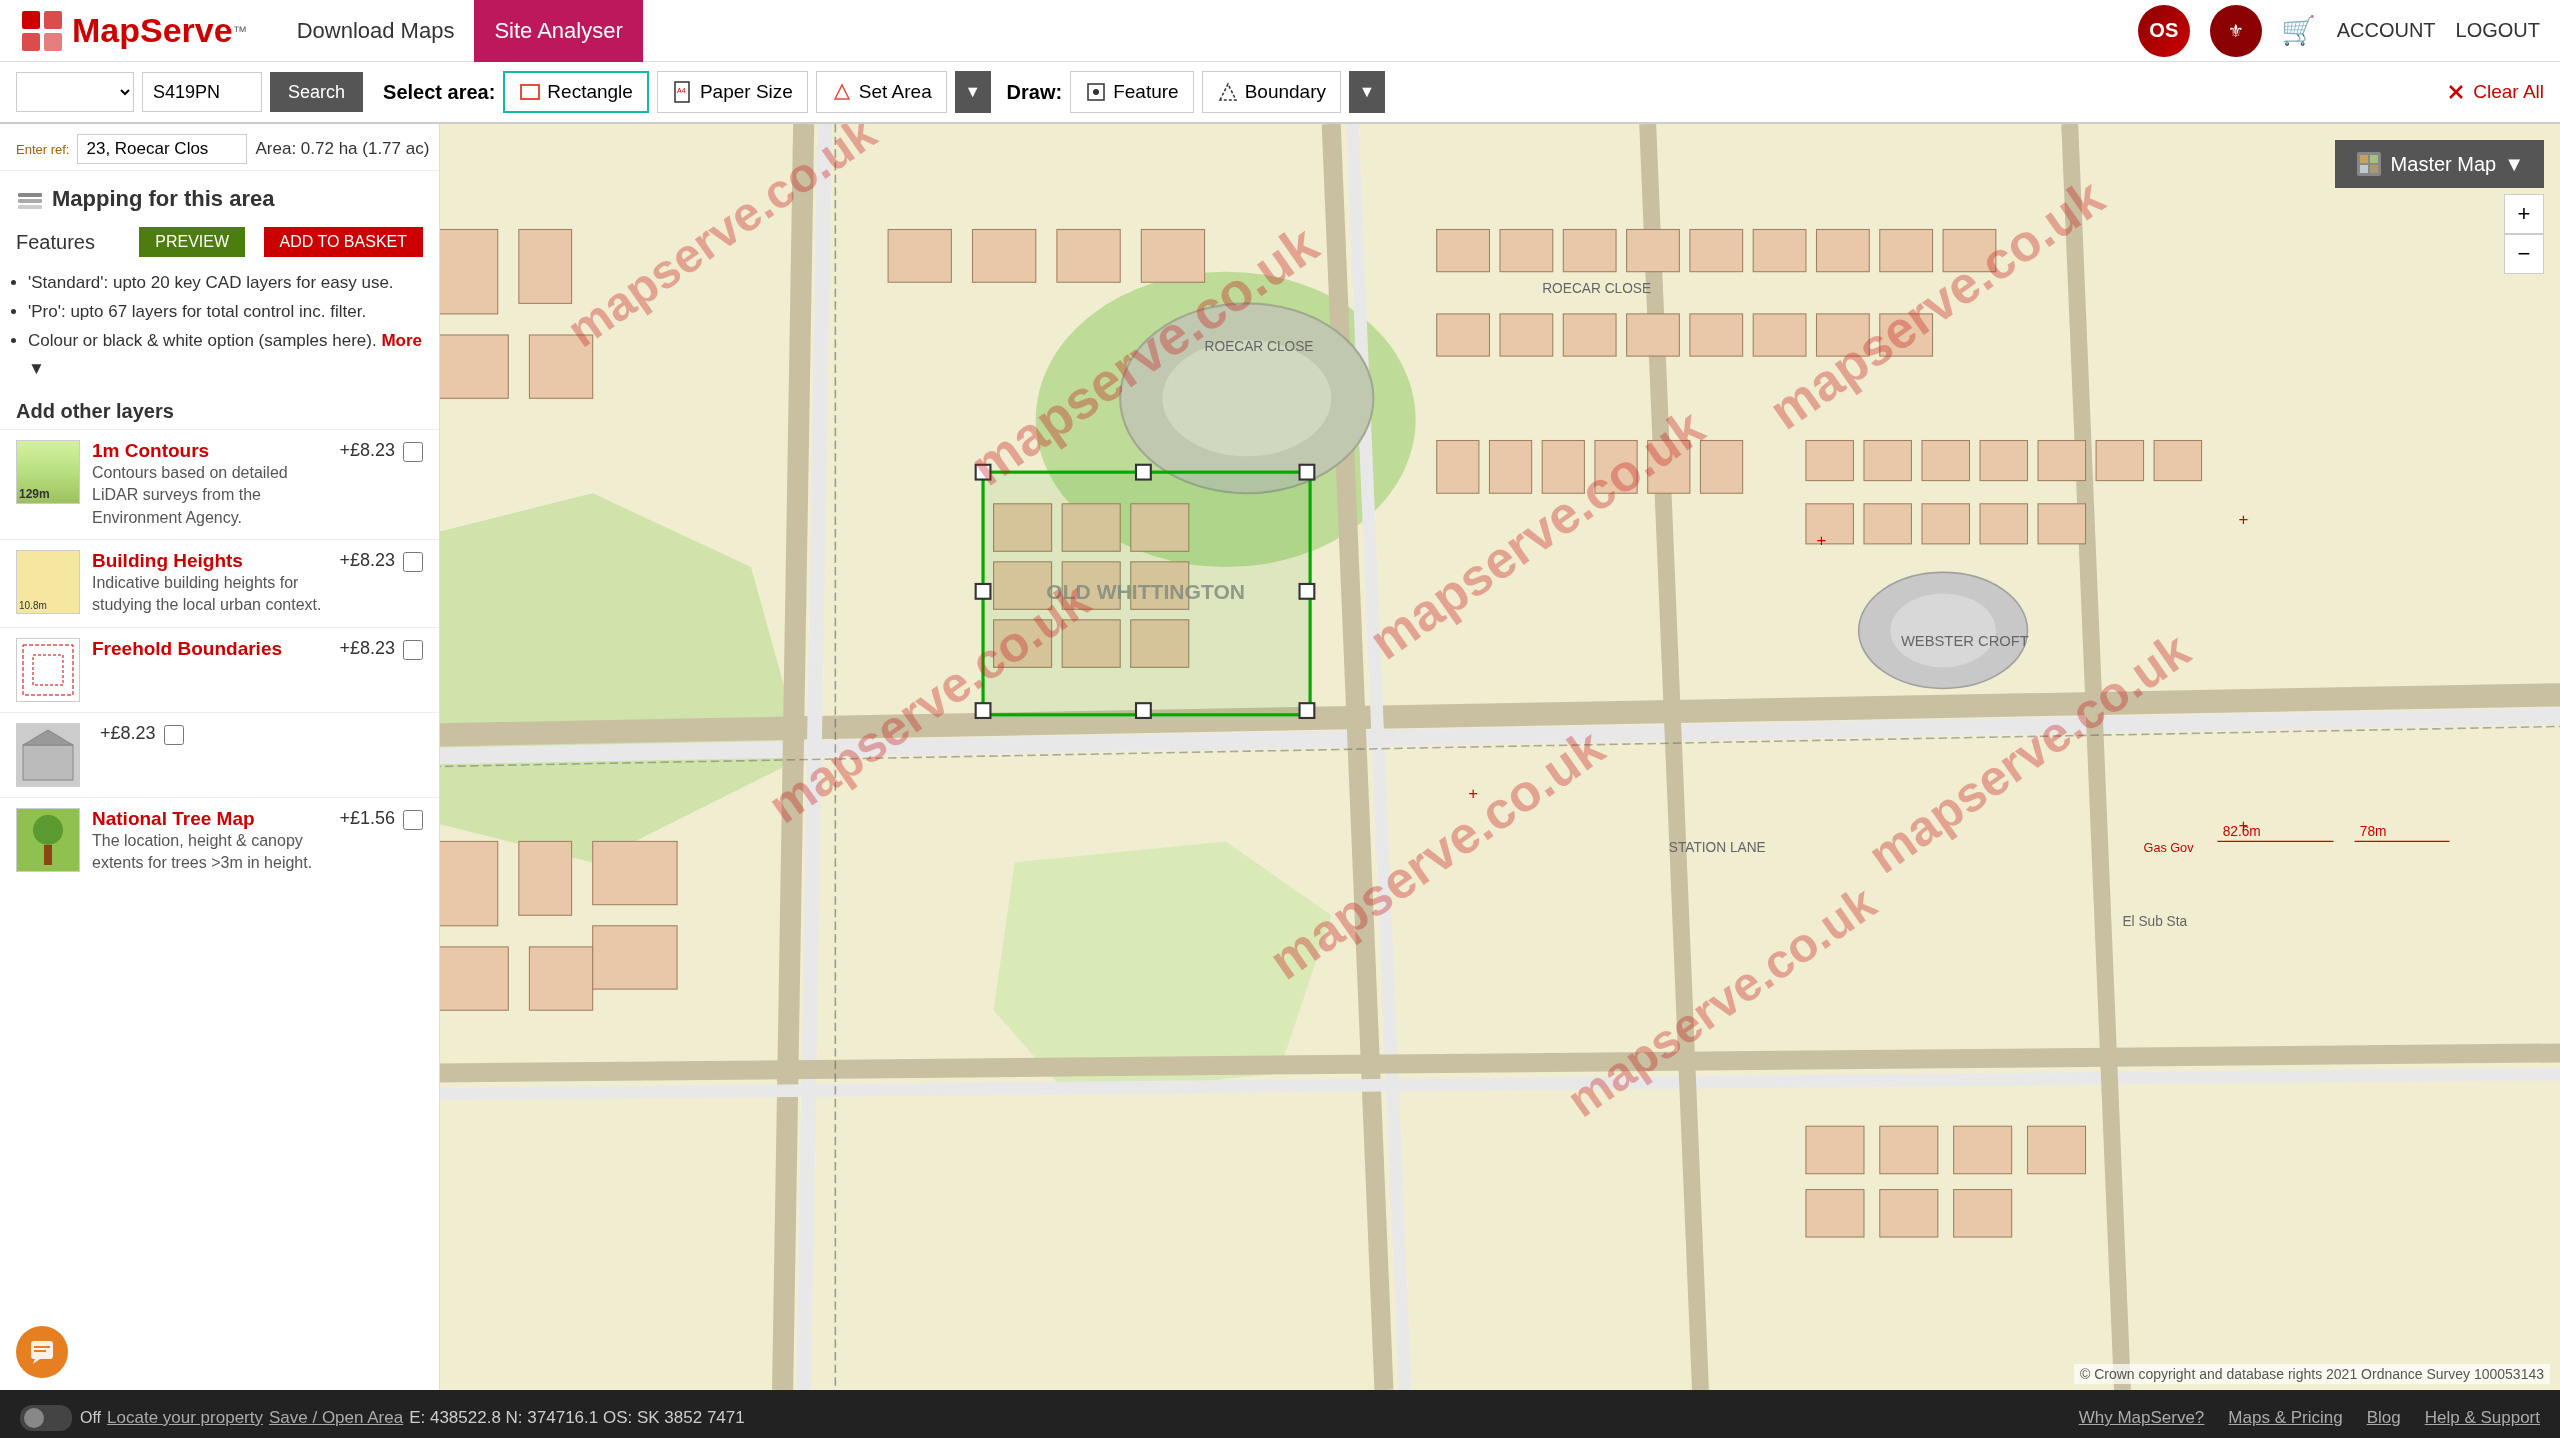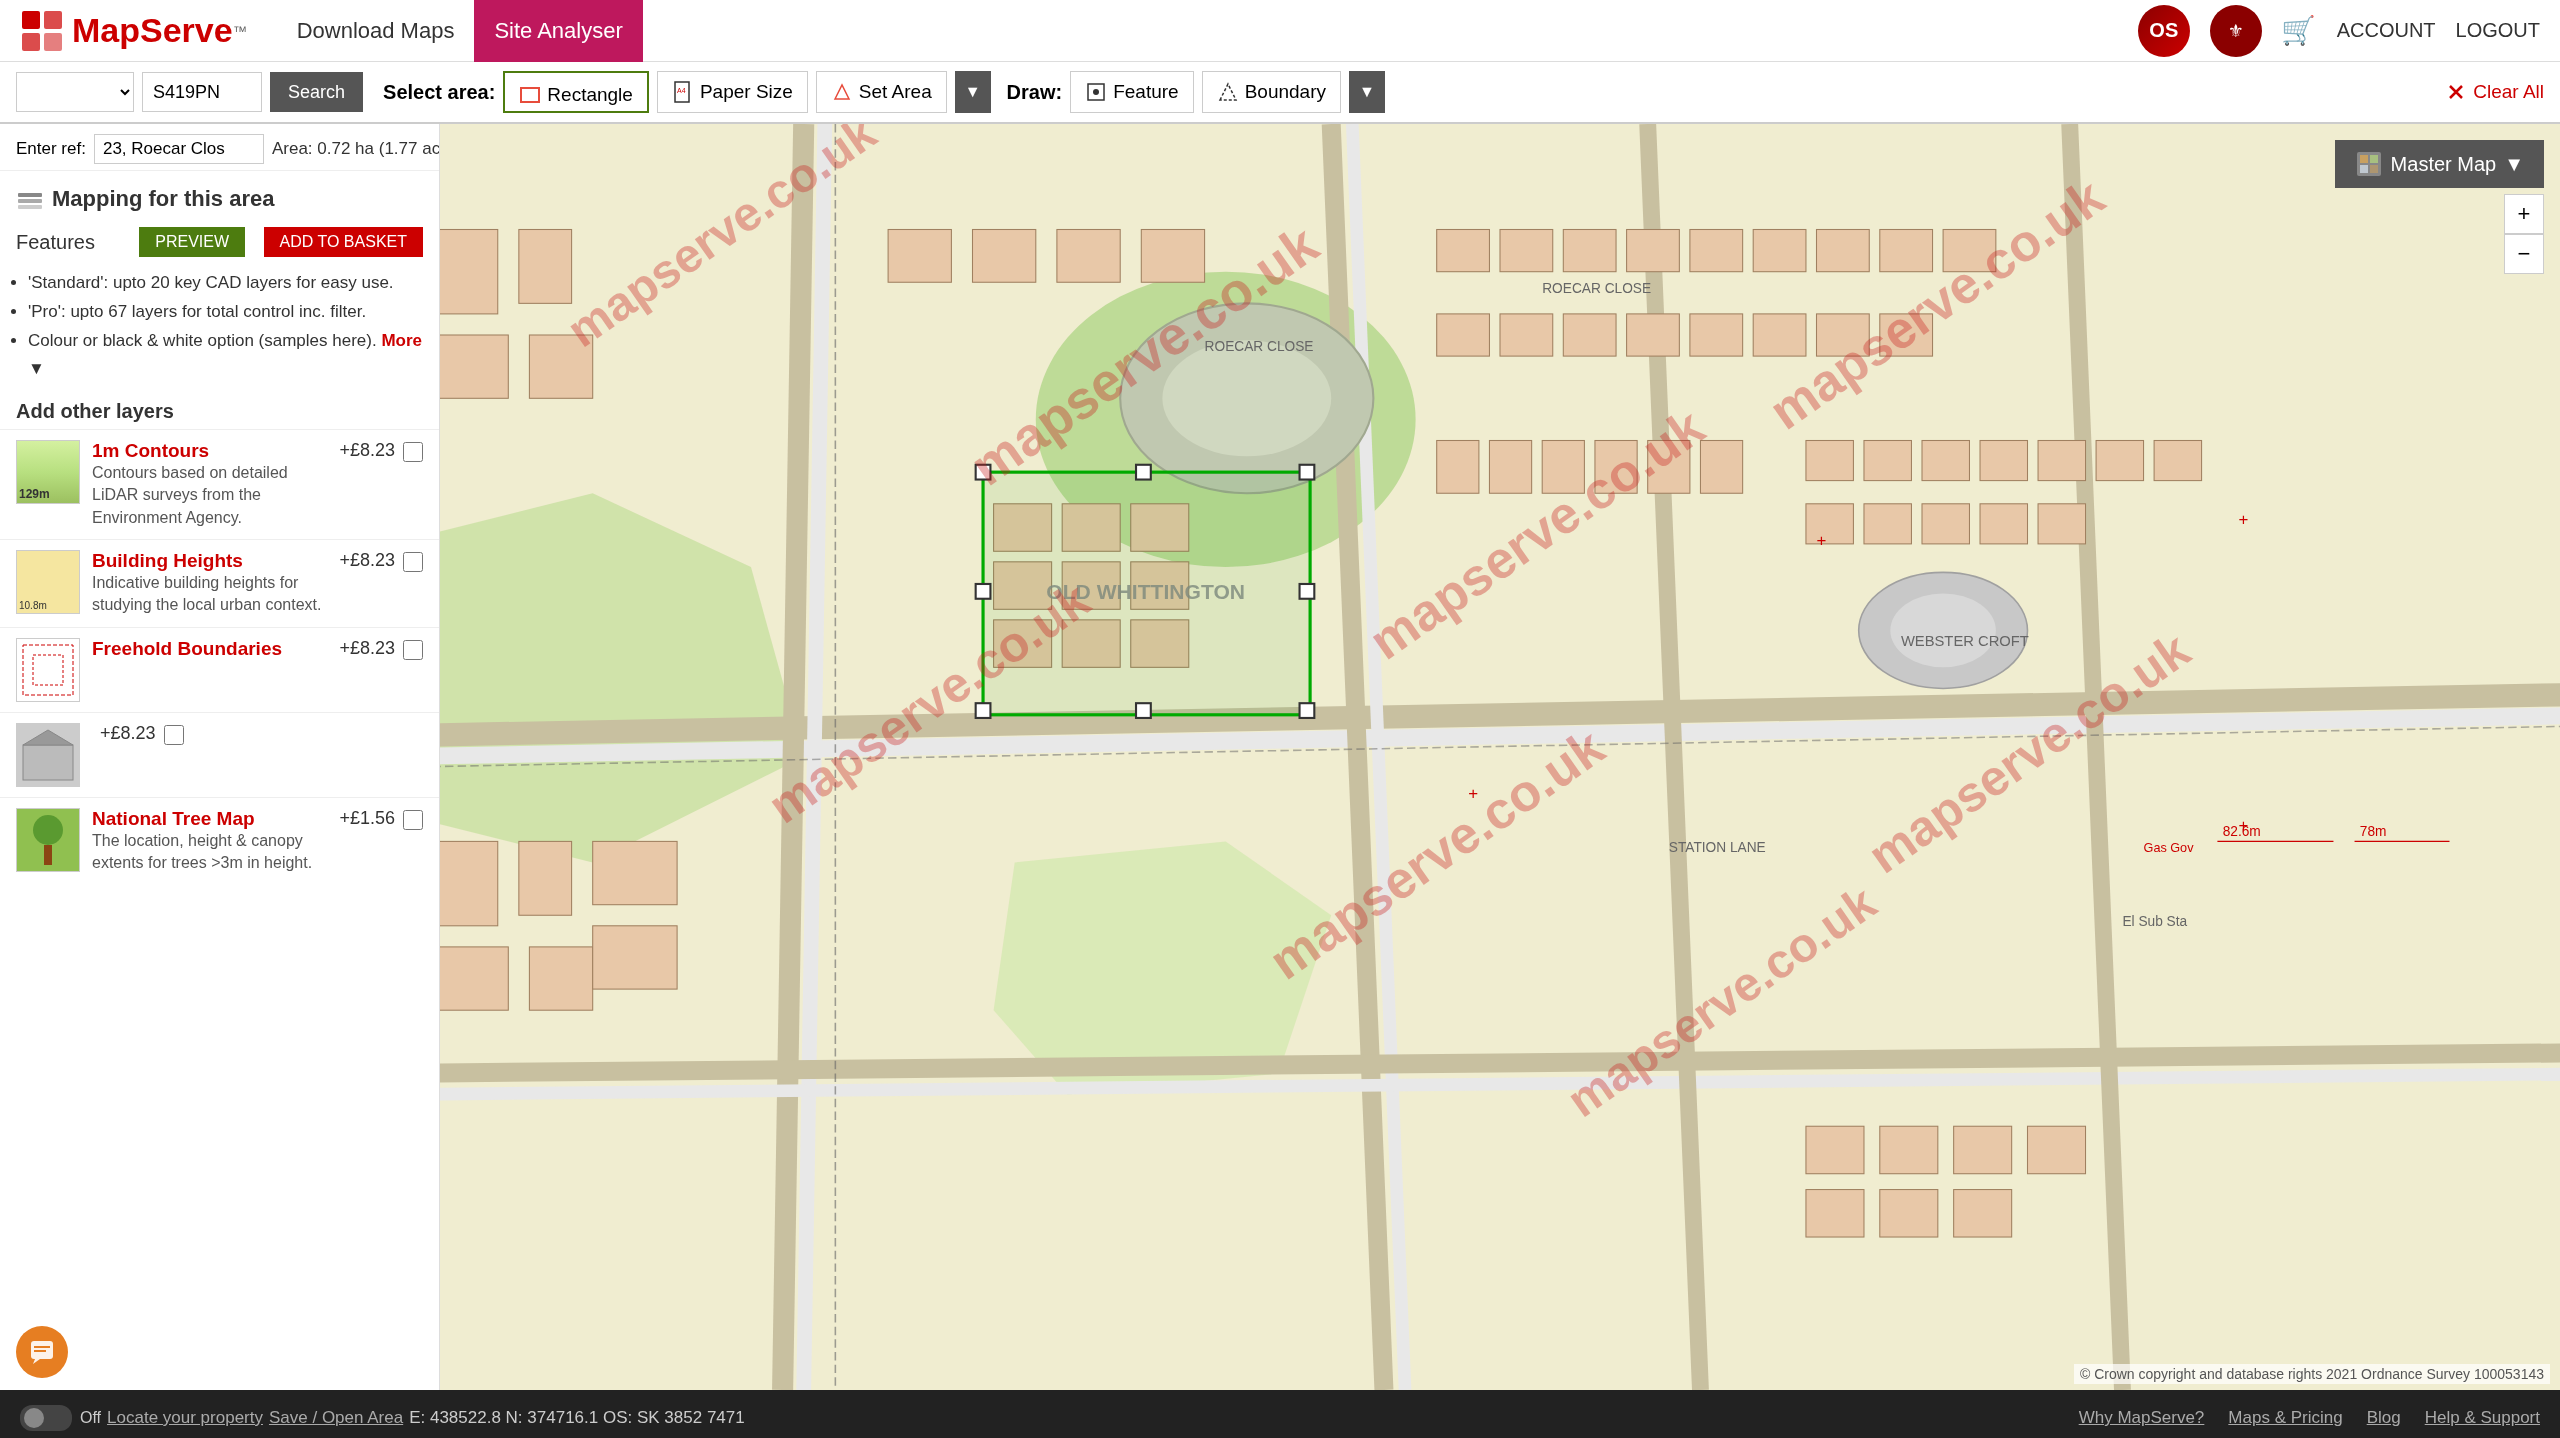--- a/index.html
+++ b/index.html
@@ -128,22 +128,21 @@
       gap: 6px;
       border: 2px solid #e74c3c;
       background: #fff;
       padding: 5px 14px;
       font-size: 19px;
       cursor: pointer;
       height: 42px;
     }
     .tool-btn.active {
       background: #fff;
-      border: 2px solid #4d7c0f;
-      align-items: flex-end;
+      border: 2px solid #14b8a6;
     }
     .tool-btn-plain {
       display: flex;
       align-items: center;
       gap: 6px;
       border: 1px solid #ccc;
       background: #fff;
       padding: 5px 14px;
       font-size: 19px;
       cursor: pointer;
@@ -193,22 +192,22 @@
       z-index: 10;
     }
     .sidebar-top {
       padding: 10px 16px 6px 16px;
       border-bottom: 1px solid #eee;
       display: flex;
       align-items: center;
       gap: 8px;
     }
     .enter-ref-label {
-      font-size: 17px;
-      color: #000000;
+      font-size: 13px;
+      color: #a16207;
       white-space: nowrap;
     }
     .ref-input {
       border: 1px solid #ccc;
       padding: 4px 8px;
       font-size: 17px;
       width: 170px;
     }
     .area-display {
       font-size: 17px;

